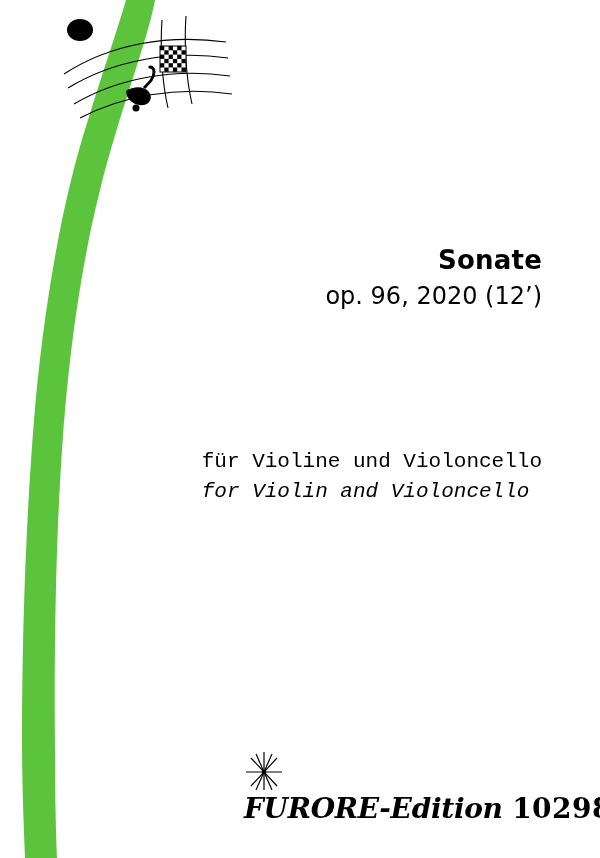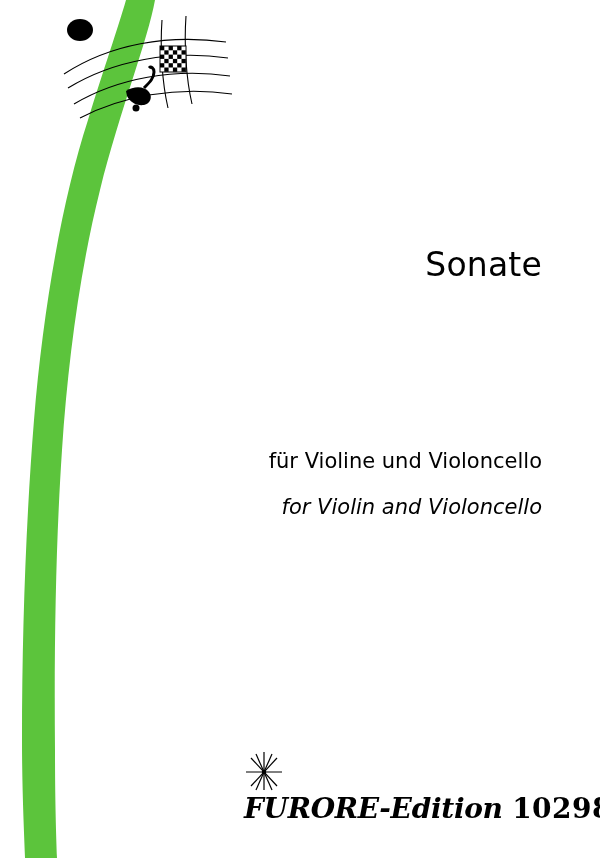--- a/index.html
+++ b/index.html
@@ -64,51 +64,53 @@
 
   
   .title-block {
     position: absolute;
     right: 58px;
     top: 245px;
     text-align: right;
     line-height: 1.22;
   }
   .title-main {
-    font-size: 33px;
+    font-size: 26px;
     letter-spacing: 0.2px;
     white-space: nowrap;
+    font-weight: bold;
   }
   .title-sub {
     font-size: 29px;
     margin-top: 3px;
     white-space: nowrap;
   }
   .title-opus {
     font-size: 24px;
     margin-top: 5px;
     white-space: nowrap;
   }
 
   
   .instr-block {
     position: absolute;
     right: 58px;
     top: 448px;
-    text-align: right;
+    text-align: left;
     line-height: 1.3;
+    font-family: Liberation Mono, monospace;
   }
   .instr-de {
     font-size: 21px;
     white-space: nowrap;
   }
   .instr-en {
     font-size: 21px;
     font-style: italic;
-    margin-top: 19px;
+    margin-top: 3px;
     white-space: nowrap;
   }
 
   
   .publisher-block {
     position: absolute;
     left: 232px;
     top: 750px;
     width: 330px;
     height: 75px;
@@ -182,20 +184,21 @@
     <g>
       <path d="M76,83 C84,78 94,78 99,84 C103,89 100,96 94,97 C86,98 80,94 77,88 Z" fill="#000000"></path>
       <path d="M94,80 C100,74 104,70 104,64 C104,60 101,58 99,60" stroke="#000000" stroke-width="3" fill="none"></path>
       <circle cx="86" cy="100" r="3.5" fill="#000000"></circle>
     </g>
   </svg>
 
 
   <div class="title-block">
     <div class="title-main">Sonate</div>
+    <div class="title-opus">op. 96, 2020 (12’)</div>
   </div>
 
   <div class="instr-block">
     <div class="instr-de">für Violine und Violoncello</div>
     <div class="instr-en">for Violin and Violoncello</div>
   </div>
 
   <div class="publisher-block">
     <svg class="publisher-star" viewBox="0 0 64 46">
       <g stroke="#000000" stroke-width="1.2" fill="none">

